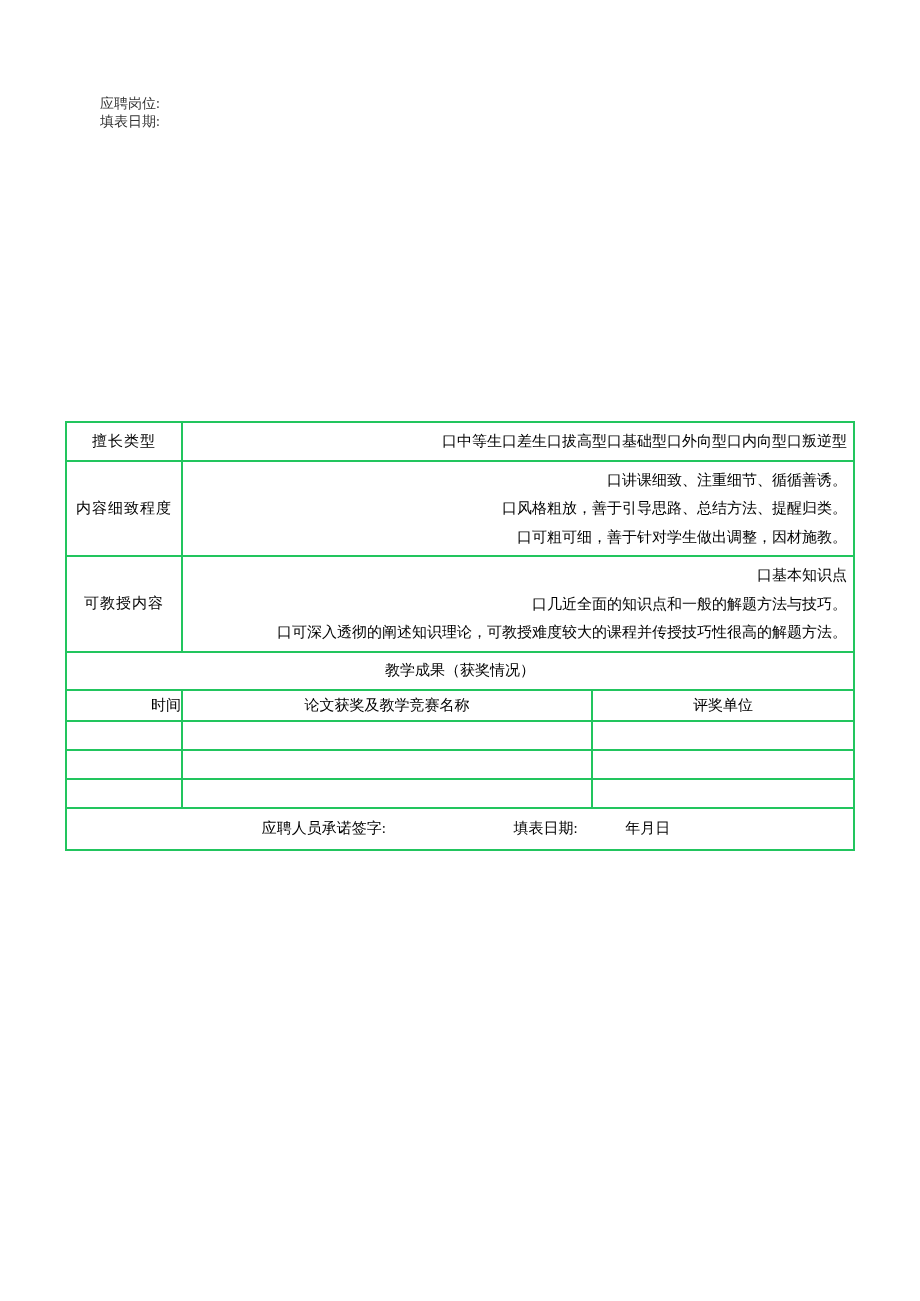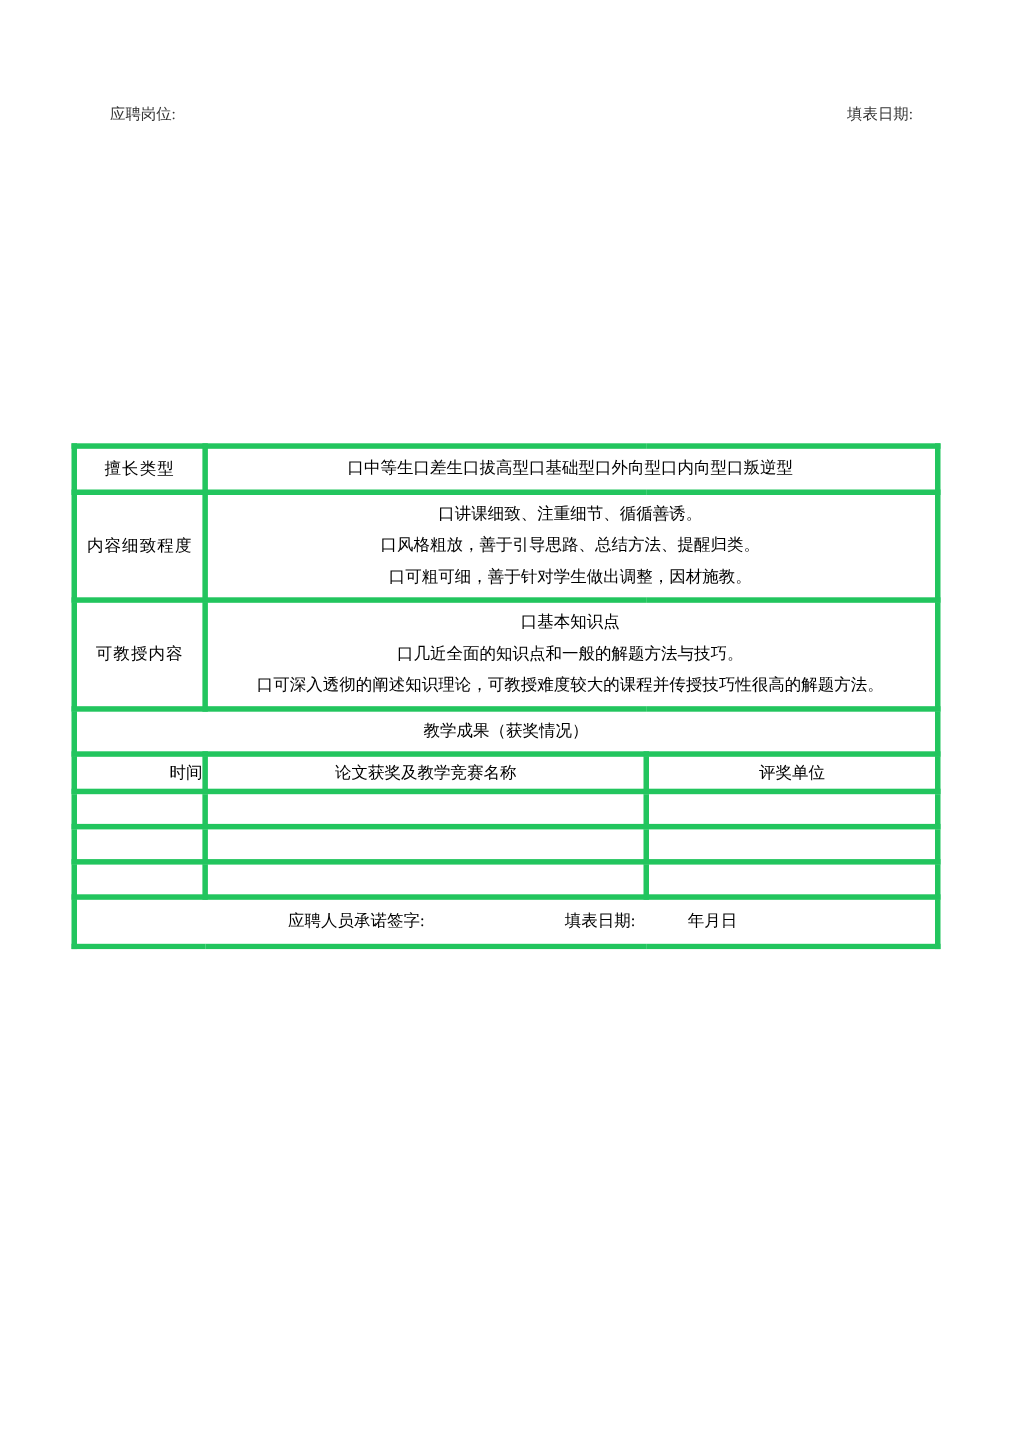--- a/index.html
+++ b/index.html
@@ -17,45 +17,46 @@
   }
   .header {
     position: relative;
     font-size: 14px;
     color: #333;
     margin-bottom: 290px;
     padding-left: 100px;
     padding-right: 90px;
     display: flex;
     justify-content: space-between;
+    flex-direction: column;
   }
   .header .left, .header .right {
     white-space: nowrap;
   }
   table.main {
     border-collapse: collapse;
     width: 790px;
     margin-left: 65px;
     font-size: 15px;
   }
   table.main td, table.main th {
-    border: 5px solid #22c55e;
+    border: 2px solid #22c55e;
     vertical-align: middle;
   }
   .label-cell {
     width: 114px;
     text-align: center;
     vertical-align: middle;
     font-size: 15px;
     letter-spacing: 1px;
     padding: 4px 0;
   }
   .content-cell {
     padding: 4px 6px 4px 4px;
-    text-align: center;
+    text-align: right;
     font-size: 15px;
     line-height: 1.9;
   }
   .section-header {
     text-align: center;
     padding: 5px 4px;
     font-size: 15px;
     height: 26px;
   }
   .th-time {

